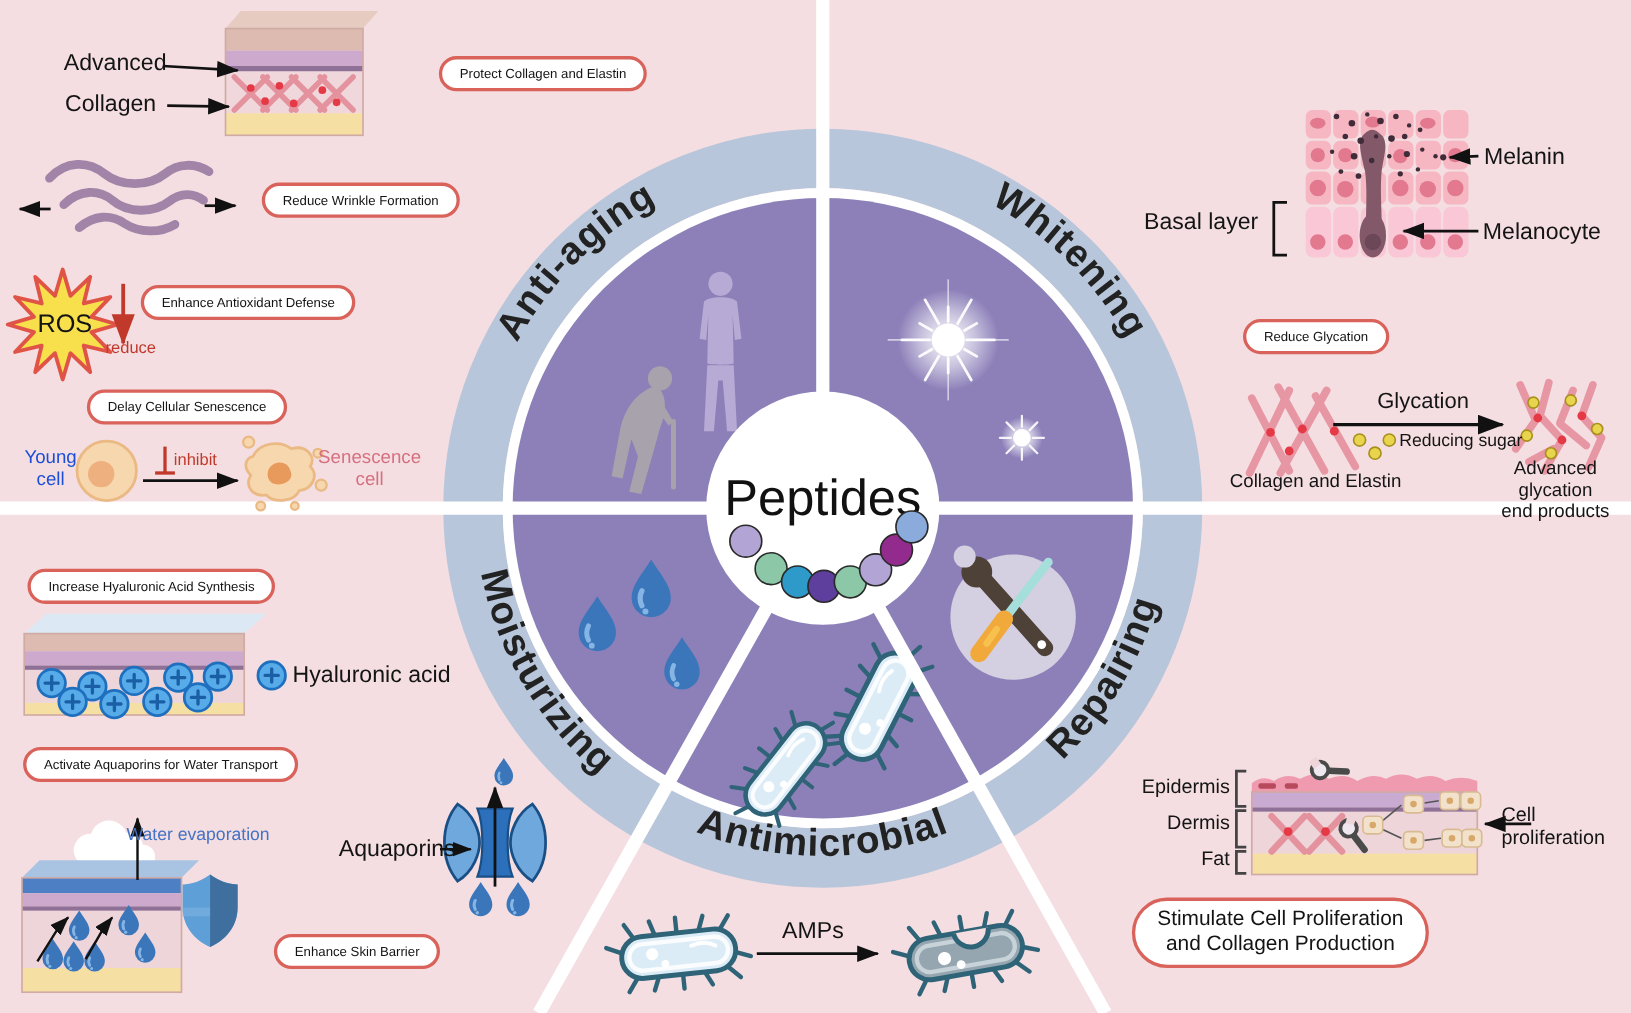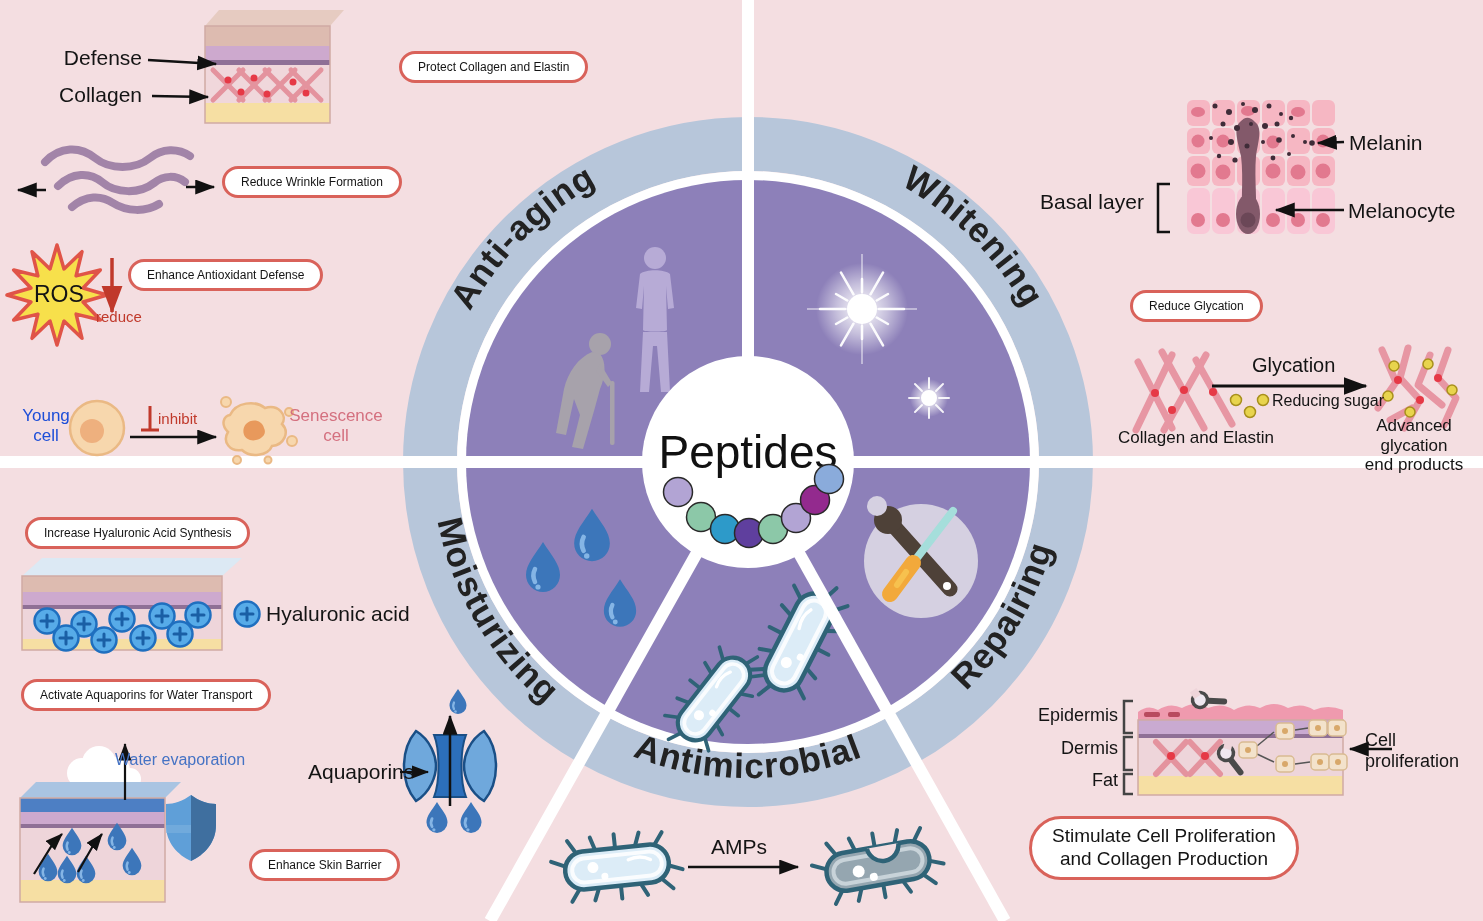--- a/index.html
+++ b/index.html
@@ -508,30 +508,31 @@
   </g>
   <g stroke="#444" stroke-width="2.5" fill="none">
     <path d="M1133,701 L1124,701 L1124,733 L1133,733"></path>
     <path d="M1133,737 L1124,737 L1124,770 L1133,770"></path>
     <path d="M1133,774 L1124,774 L1124,794 L1133,794"></path>
   </g>
   <line x1="1392" y1="749" x2="1350" y2="749" stroke="#111" stroke-width="2.5" marker-end="url(#ah)"></line>
 </svg>
 
 <div class="pill" style="left:399px;top:51px;">Protect Collagen and Elastin</div>
-<div class="pill" style="left:222px;top:166px;text-align:right;">Reduce Wrinkle Formation</div>
+<div class="pill" style="left:238px;top:166px;text-align:right;">Reduce Wrinkle Formation</div>
 <div class="pill" style="left:128px;top:259px;">Enhance Antioxidant Defense</div>
+<div class="pill" style="left:79px;top:354px;">Delay Cellular Senescence</div>
 <div class="pill" style="left:25px;top:505px;margin-top:12px;">Increase Hyaluronic Acid Synthesis</div>
 <div class="pill" style="left:21px;top:679px;">Activate Aquaporins for Water Transport</div>
 <div class="pill" style="left:249px;top:849px;">Enhance Skin Barrier</div>
 <div class="pill" style="left:1130px;top:290px;">Reduce Glycation</div>
 <div class="pill two" style="left:1029px;top:816px;">Stimulate Cell Proliferation
 and Collagen Production</div>
 
-<div class="lbl rt" style="left:58px;top:46px;width:84px;">Defense</div>
+<div class="lbl rt" style="left:58px;top:46px;width:84px;">Advanced</div>
 <div class="lbl rt" style="left:55px;top:83px;width:87px;">Collagen</div>
 <div class="lbl s23" style="left:34px;top:281px;">ROS</div>
 <div class="lbl s15 red" style="left:96px;top:308px;">reduce</div>
 <div class="lbl s17 tan pre" style="left:14px;top:406px;width:64px;">Young
 cell</div>
 <div class="lbl s15 red" style="left:158px;top:410px;">inhibit</div>
 <div class="lbl s17 rose pre" style="left:286px;top:406px;width:100px;">Senescence
 cell</div>
 <div class="lbl" style="left:266px;top:602px;">Hyaluronic acid</div>
 <div class="lbl s16 blue" style="left:115px;top:751px;">Water evaporation</div>

